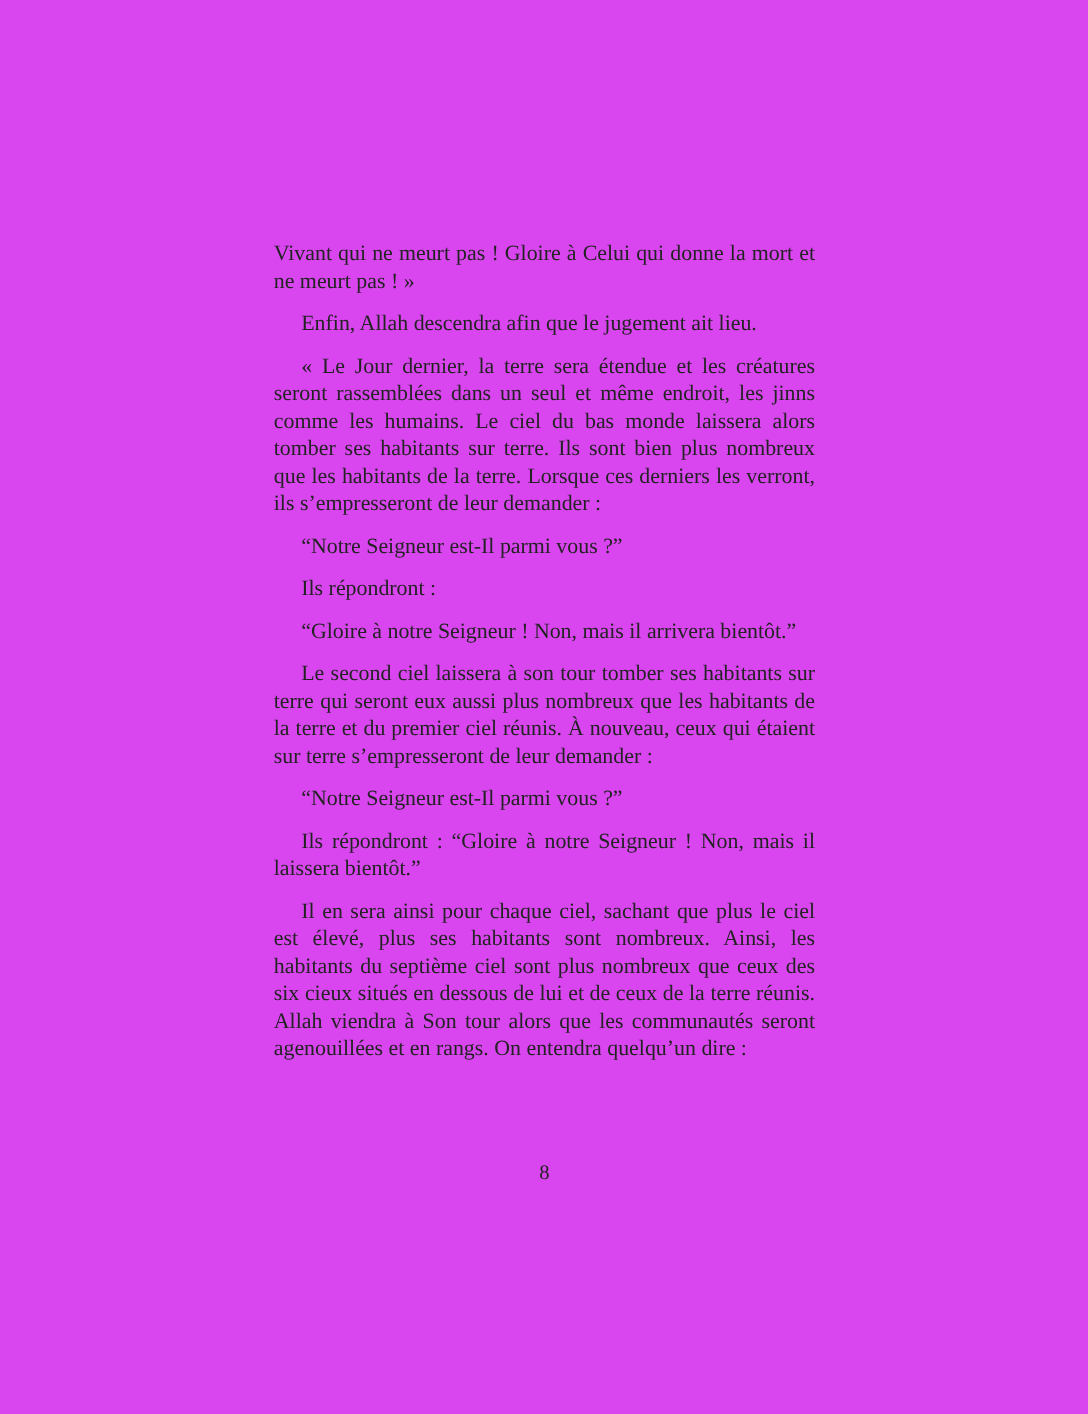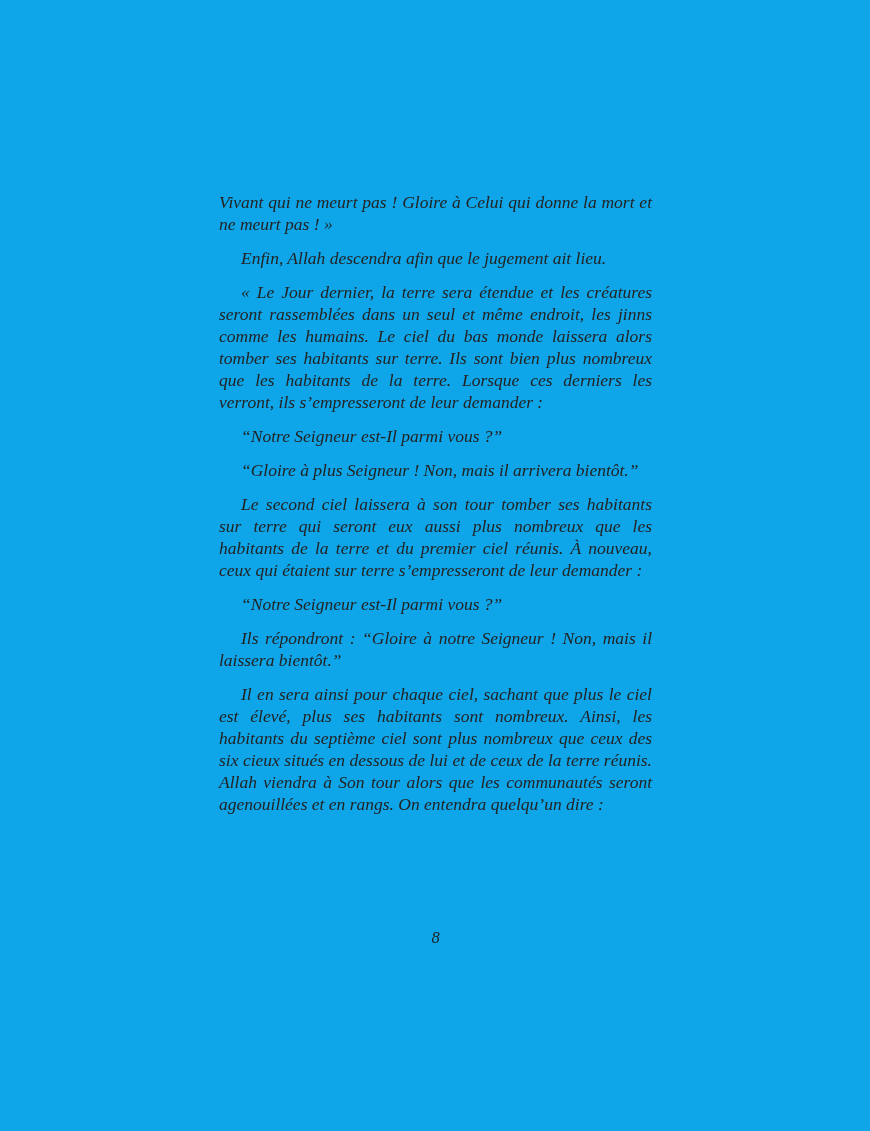--- a/index.html
+++ b/index.html
@@ -4,23 +4,22 @@
 <style>
   html, body {
     margin: 0;
     padding: 0;
     background: #ffffff;
   }
   .page {
     position: relative;
     width: 870px;
     height: 1131px;
-    background: #0ea5e9;
+    background: #d946ef;
     overflow: hidden;
-    font-style: italic;
   }
   .text-block {
     position: absolute;
     left: 219px;
     top: 191px;
     width: 433px;
     font-family: "Liberation Serif", serif;
     font-size: 17.5px;
     line-height: 22px;
     color: #232323;
@@ -46,20 +45,21 @@
 </style>
 </head>
 <body>
 
 <div class="page">
   <div class="text-block">
     <p class="no-indent">Vivant qui ne meurt pas ! Gloire à Celui qui donne la mort et ne meurt pas ! »</p>
     <p>Enfin, Allah descendra afin que le jugement ait lieu.</p>
     <p>« Le Jour dernier, la terre sera étendue et les créatures seront rassemblées dans un seul et même endroit, les jinns comme les humains. Le ciel du bas monde laissera alors tomber ses habitants sur terre. Ils sont bien plus nombreux que les habitants de la terre. Lorsque ces derniers les verront, ils s’empresseront de leur demander :</p>
     <p>“Notre Seigneur est-Il parmi vous ?”</p>
-    <p>“Gloire à plus Seigneur ! Non, mais il arrivera bientôt.”</p>
+    <p>Ils répondront :</p>
+    <p>“Gloire à notre Seigneur ! Non, mais il arrivera bientôt.”</p>
     <p>Le second ciel laissera à son tour tomber ses habitants sur terre qui seront eux aussi plus nombreux que les habitants de la terre et du premier ciel réunis. À nouveau, ceux qui étaient sur terre s’empresseront de leur demander :</p>
     <p>“Notre Seigneur est-Il parmi vous ?”</p>
     <p>Ils répondront : “Gloire à notre Seigneur ! Non, mais il laissera bientôt.”</p>
     <p>Il en sera ainsi pour chaque ciel, sachant que plus le ciel est élevé, plus ses habitants sont nombreux. Ainsi, les habitants du septième ciel sont plus nombreux que ceux des six cieux situés en dessous de lui et de ceux de la terre réunis. Allah viendra à Son tour alors que les communautés seront agenouillées et en rangs. On entendra quelqu’un dire :</p>
   </div>
   <div class="page-number">8</div>
 </div>
 
 </body></html>

